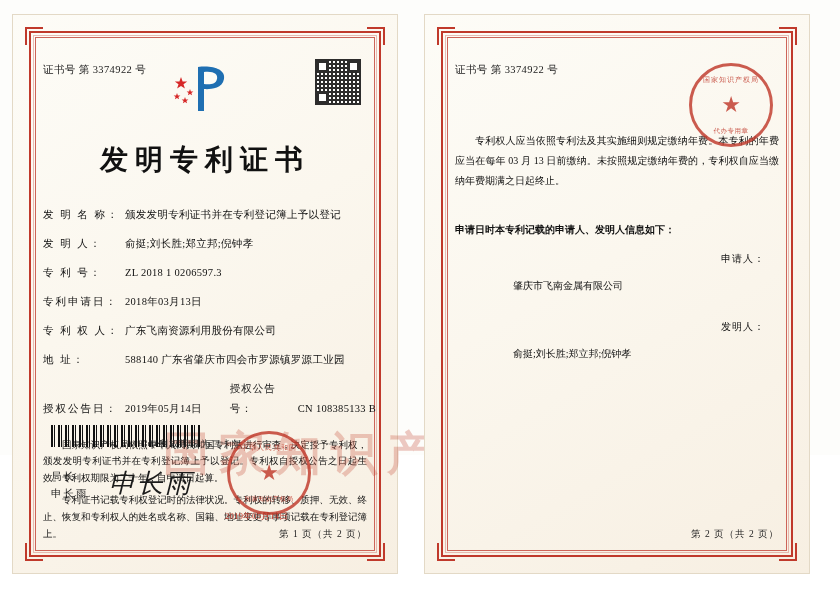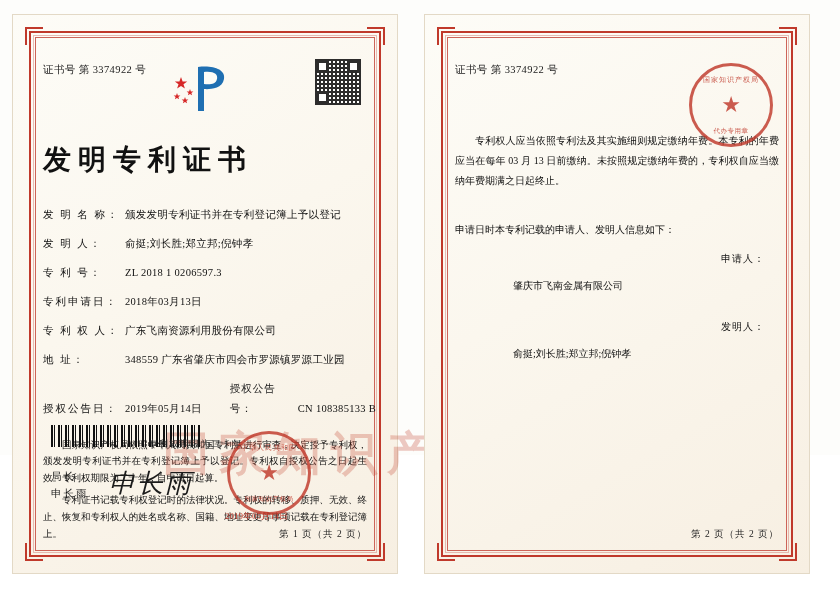--- a/index.html
+++ b/index.html
@@ -124,20 +124,21 @@
     position: absolute;
     left: 50%;
     transform: translateX(-50%);
     top: 18px;
     width: 74px;
     height: 52px;
   }
   .emblem svg { display: block; }
 
   .title {
+    text-align: center;
     font-size: 28px;
     letter-spacing: 7px;
     font-weight: bold;
     color: #111;
     margin-top: 64px;
     font-family: "DejaVu Serif", "Liberation Serif", serif;
   }
 
   .fields {
     margin-top: 26px;
@@ -287,21 +288,21 @@
     color: #111;
   }
   .right-para p { margin: 0 0 4px 0; text-indent: 2em; }
 
   .right-section {
     margin-top: 28px;
     font-size: 10px;
     line-height: 2.1;
     color: #111;
   }
-  .right-section .lead { text-indent: 0; margin: 4px 0 8px 0; }
+  .right-section .lead { text-indent: 0; margin: 4px 0 8px 0; font-weight: bold; }
   .rs-row { display: flex; margin-bottom: 6px; justify-content: flex-end; }
   .rs-label { flex: 0 0 58px; letter-spacing: 1px; }
   .rs-indent { padding-left: 58px; }
   .rs-gap { height: 20px; }
 
   .seal-right {
     position: absolute;
     right: 6px;
     top: 18px;
   }
@@ -368,21 +369,21 @@
         <div class="field-row">
           <div class="field-label">专利申请日：</div>
           <div class="field-value">2018年03月13日</div>
         </div>
         <div class="field-row">
           <div class="field-label">专 利 权 人：</div>
           <div class="field-value">广东飞南资源利用股份有限公司</div>
         </div>
         <div class="field-row">
           <div class="field-label">地        址：</div>
-          <div class="field-value">348559  广东省肇庆市四会市罗源镇罗源工业园</div>
+          <div class="field-value">588140  广东省肇庆市四会市罗源镇罗源工业园</div>
         </div>
         <div class="field-row inline-two">
           <div class="field-label">授权公告日：</div>
           <div class="field-value">2019年05月14日</div>
           <div class="sub-label">授权公告号：</div>
           <div class="field-value">CN 108385133 B</div>
         </div>
       </div>
 
       <div class="paras">

